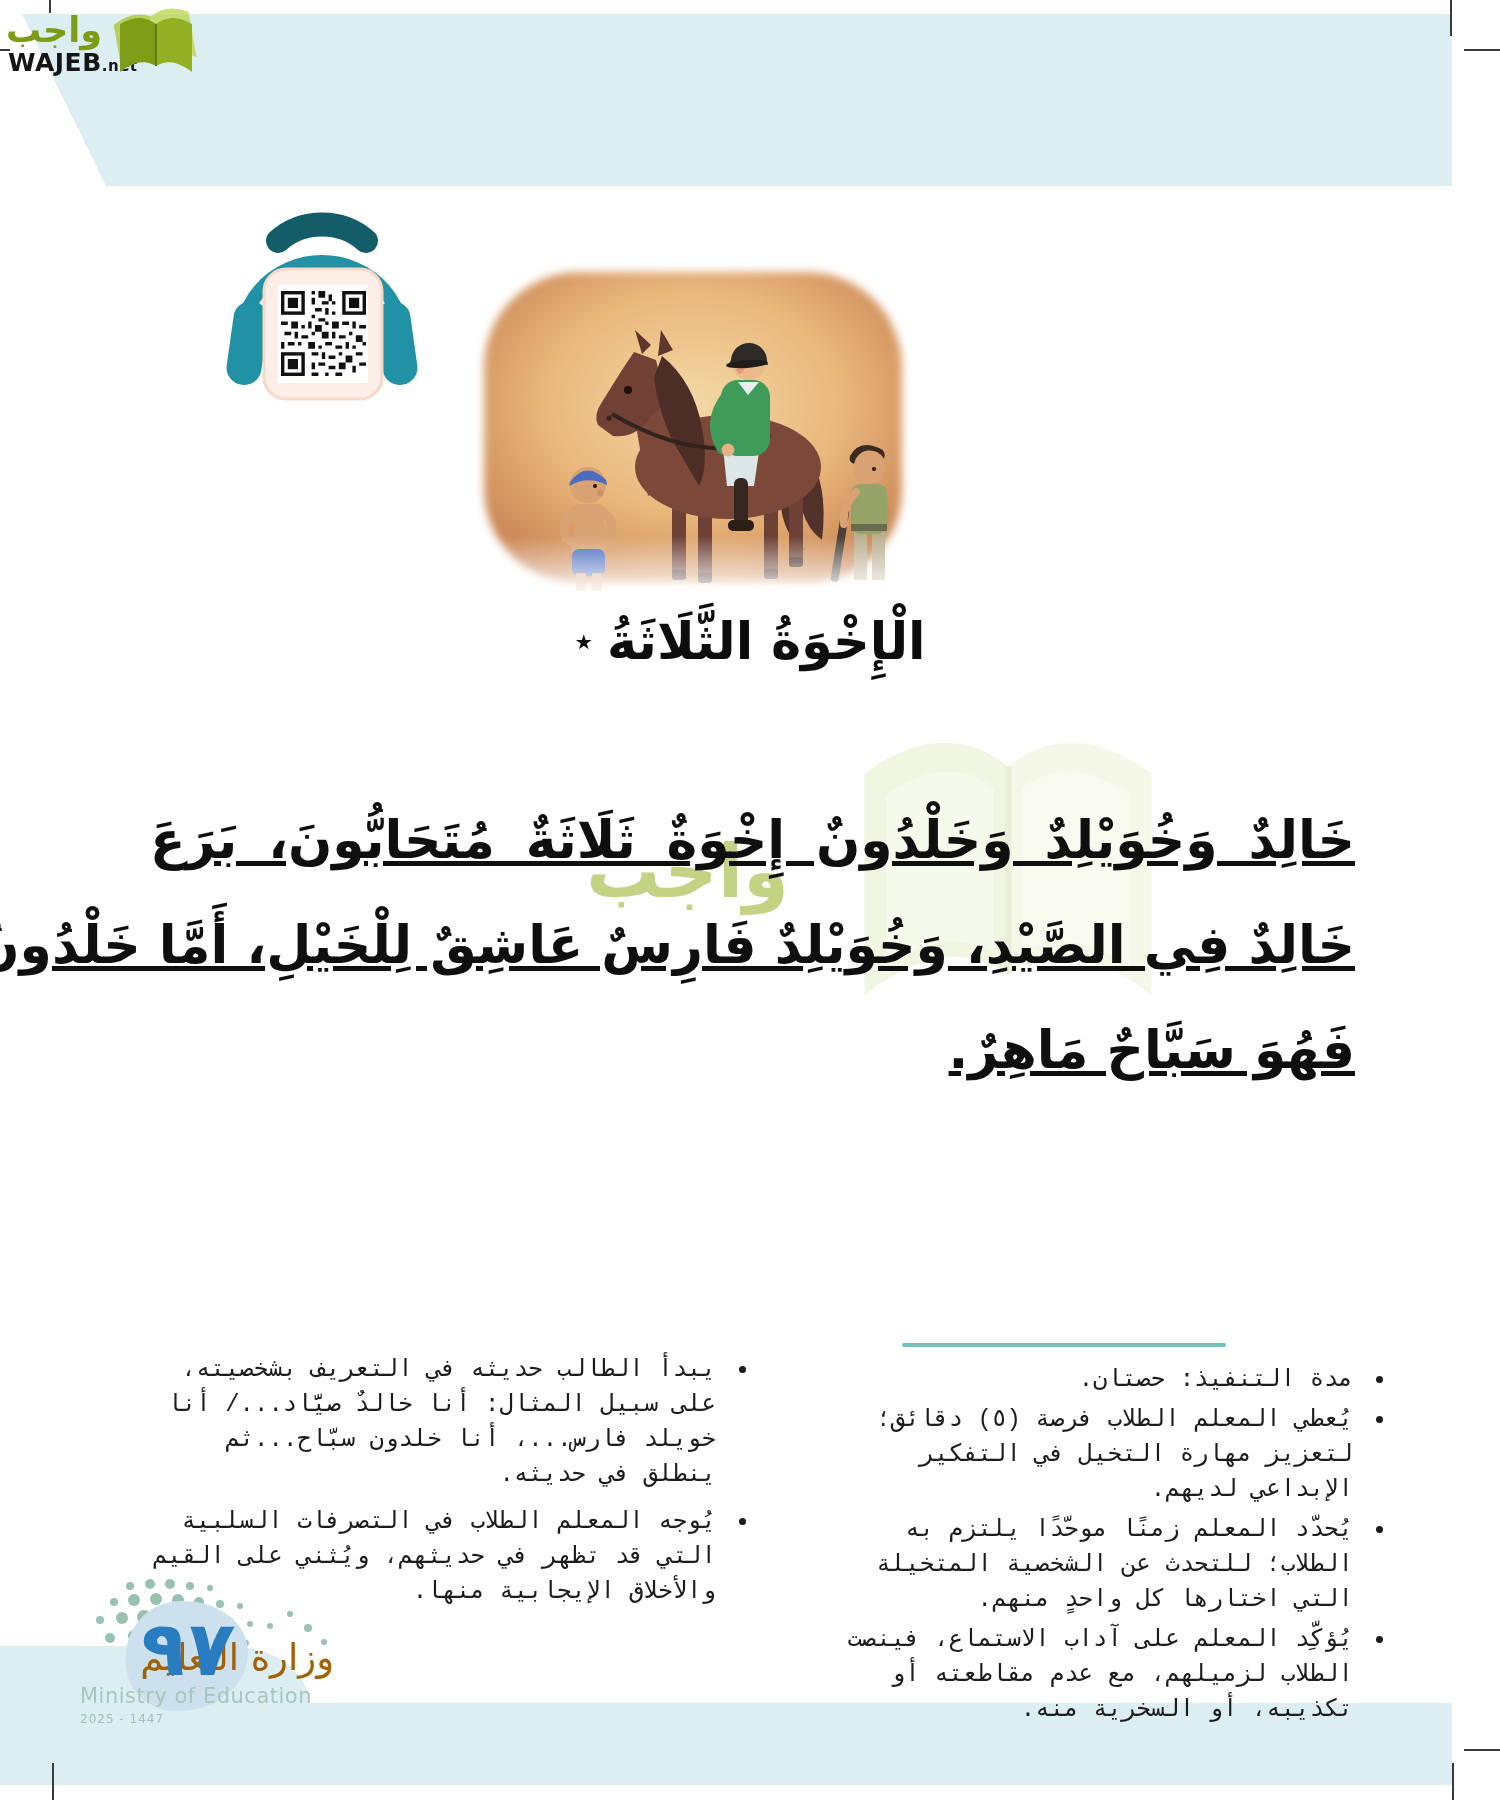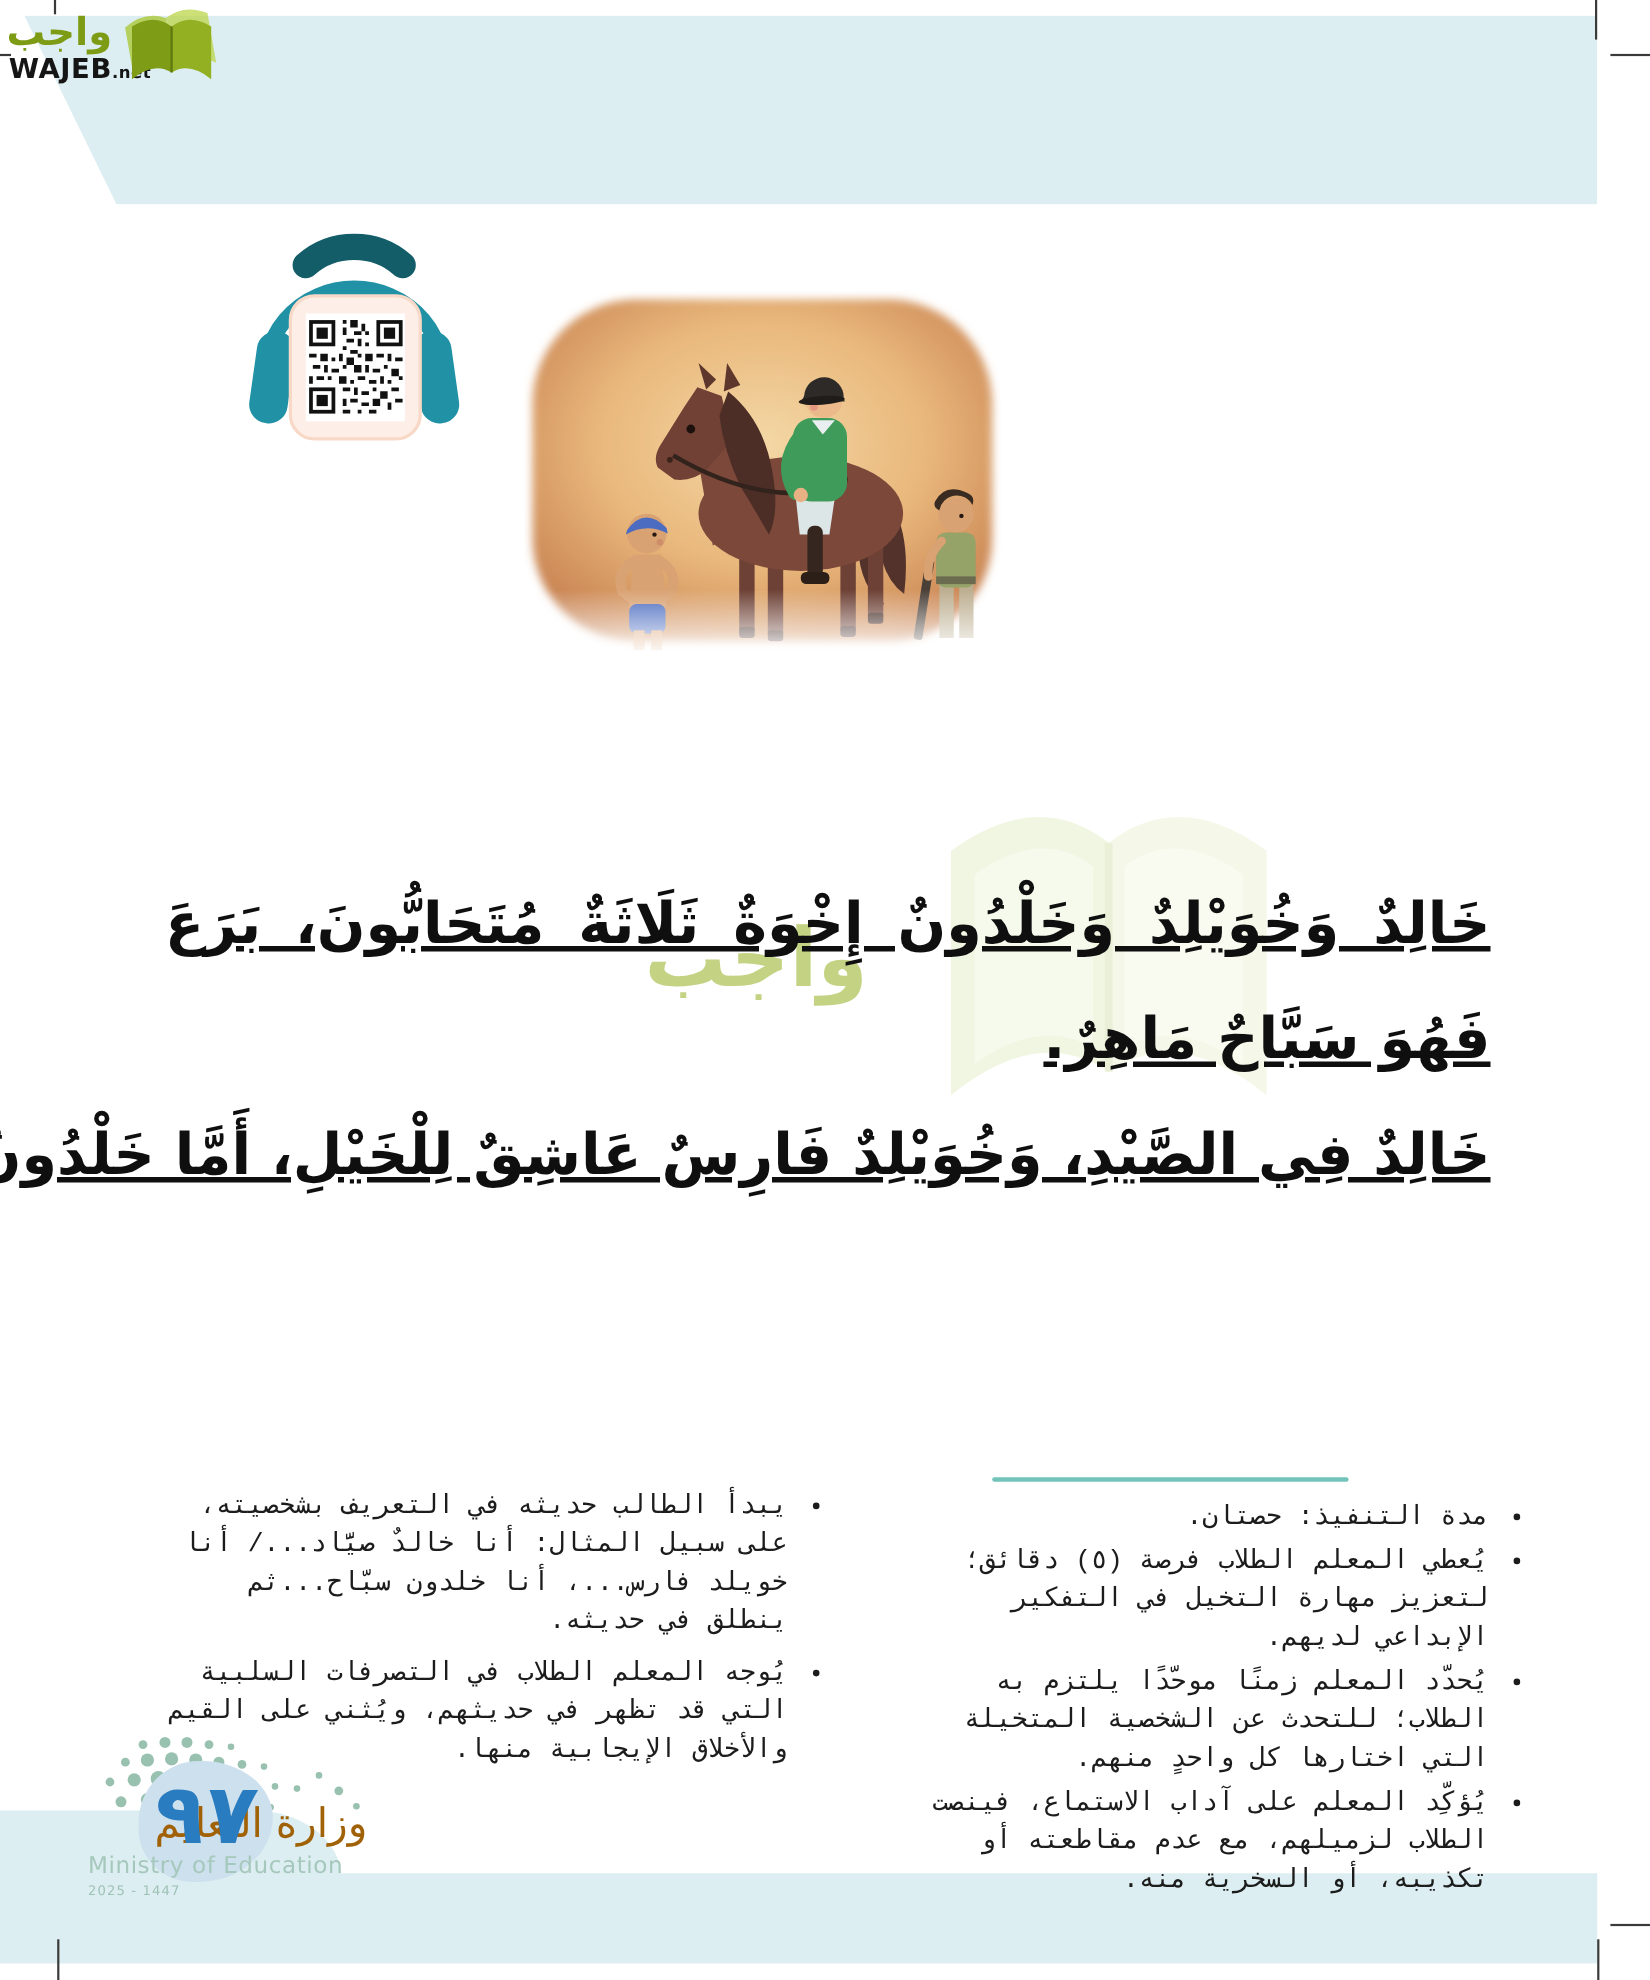--- a/index.html
+++ b/index.html
@@ -216,25 +216,28 @@
 
   <svg class="wm-book" width="360" height="330" viewBox="0 0 100 92">
     <path d="M10,78 Q32,60 50,72 L50,14 Q32,0 10,16 Z" fill="#dce8b4"></path>
     <path d="M90,78 Q68,60 50,72 L50,14 Q68,0 90,16 Z" fill="#e6efc4"></path>
     <path d="M50,14 L50,72" stroke="#c9d89a" stroke-width="2"></path>
     <path d="M16,70 Q33,58 46,66 L46,20 Q33,10 16,22 Z" fill="#eef4d6" opacity="0.8"></path>
     <path d="M84,70 Q67,58 54,66 L54,20 Q67,10 84,22 Z" fill="#f2f6dd" opacity="0.8"></path>
   </svg>
   <div class="wm-ar">واجب</div>
 
+  <div class="title-row">
+    <span class="t">الْإِخْوَةُ الثَّلَاثَةُ</span><span class="star">٭</span>
+  </div>
 
   <div class="story">
     <div class="line">خَالِدٌ وَخُوَيْلِدٌ وَخَلْدُونٌ إِخْوَةٌ ثَلَاثَةٌ مُتَحَابُّونَ، بَرَعَ</div>
+    <div class="line">خَالِدٌ فِي الصَّيْدِ، وَخُوَيْلِدٌ فَارِسٌ عَاشِقٌ لِلْخَيْلِ، أَمَّا خَلْدُونٌ</div>
     <div class="line last">فَهُوَ سَبَّاحٌ مَاهِرٌ.</div>
-    <div class="line">خَالِدٌ فِي الصَّيْدِ، وَخُوَيْلِدٌ فَارِسٌ عَاشِقٌ لِلْخَيْلِ، أَمَّا خَلْدُونٌ</div>
   </div>
 
   <div class="divider"></div>
   <div class="notes notes-right">
     <ul>
       <li>مدة التنفيذ: حصتان.</li>
       <li>يُعطي المعلم الطلاب فرصة (٥) دقائق؛ لتعزيز مهارة التخيل في التفكير الإبداعي لديهم.</li>
       <li>يُحدّد المعلم زمنًا موحّدًا يلتزم به الطلاب؛ للتحدث عن الشخصية المتخيلة التي اختارها كل واحدٍ منهم.</li>
       <li>يُؤكِّد المعلم على آداب الاستماع، فينصت الطلاب لزميلهم، مع عدم مقاطعته أو تكذيبه، أو السخرية منه.</li>
     </ul>

